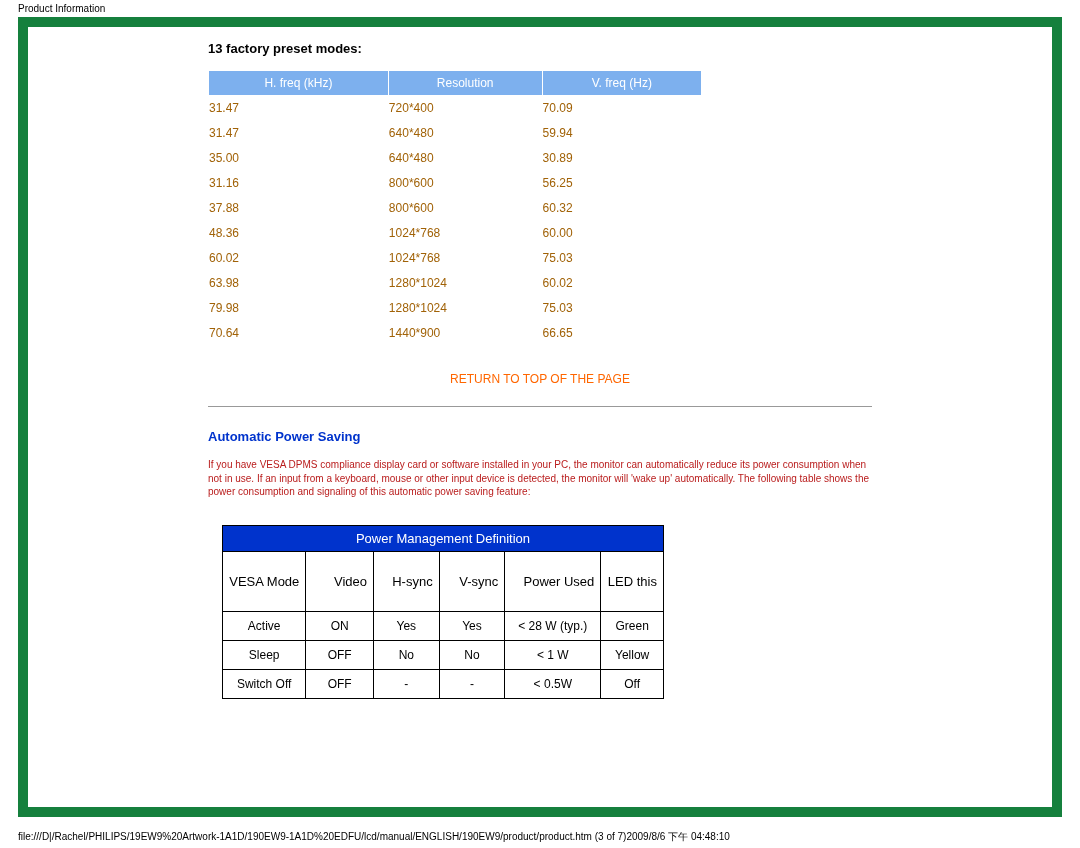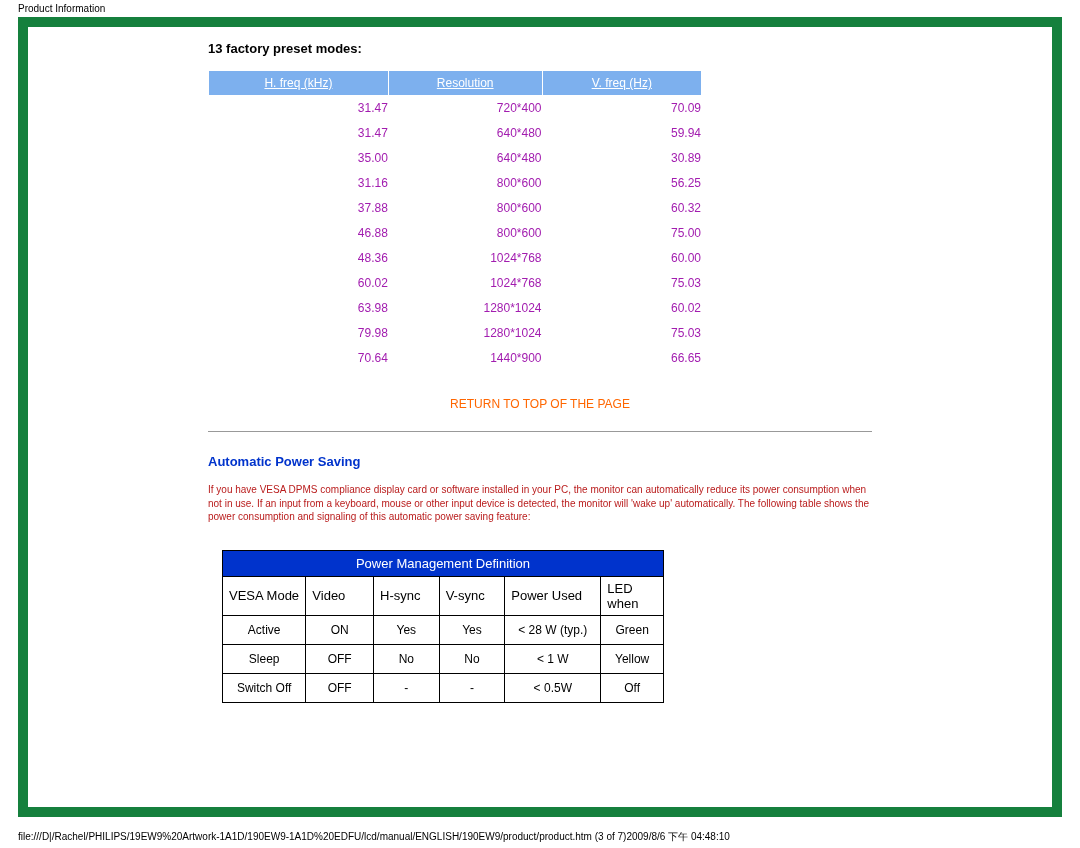--- a/index.html
+++ b/index.html
@@ -39,27 +39,26 @@
     font-size: 12px;
     margin-bottom: 26px;
   }
   .preset-table th {
     background: #7db0ee;
     color: #fff;
     font-weight: normal;
     text-align: center;
     padding: 5px 0;
     font-size: 12px;
-    text-decoration: underline;
   }
   .preset-table td {
-    text-align: right;
+    text-align: left;
     padding: 5px 0;
     font-size: 12px;
-    color: #a21caf;
+    color: #a16207;
   }
   .return-link {
     text-align: center;
     color: #ff6600;
     font-size: 12px;
     margin: 0 0 20px 0;
     display: block;
     text-decoration: none;
   }
   hr.sep {
@@ -88,23 +87,23 @@
   .pm-table .title-row td {
     background: #0033cc;
     color: #fff;
     text-align: center;
     padding: 5px 0;
     border: 1px solid #000;
     font-size: 13px;
   }
   .pm-table th {
     border: 1px solid #000;
-    padding: 4px 6px;
+    padding: 22px 6px;
     font-weight: normal;
-    text-align: left;
+    text-align: right;
     font-size: 13px;
   }
   .pm-table td {
     border: 1px solid #000;
     padding: 7px 6px;
     text-align: center;
     font-size: 12px;
   }
   .footer-path {
     position: absolute;
@@ -150,25 +149,20 @@
           </tr>
           <tr>
             <td>31.16</td>
             <td>800*600</td>
             <td>56.25</td>
           </tr>
           <tr>
             <td>37.88</td>
             <td>800*600</td>
             <td>60.32</td>
-          </tr>
-          <tr>
-            <td>46.88</td>
-            <td>800*600</td>
-            <td>75.00</td>
           </tr>
           <tr>
             <td>48.36</td>
             <td>1024*768</td>
             <td>60.00</td>
           </tr>
           <tr>
             <td>60.02</td>
             <td>1024*768</td>
             <td>75.03</td>
@@ -203,21 +197,21 @@
       <tbody>
           <tr class="title-row">
         <td colspan="6">Power Management Definition</td>
       </tr>
       <tr>
         <th style="width:100px">VESA Mode</th>
         <th style="width:78px">Video</th>
         <th style="width:78px">H-sync</th>
         <th style="width:78px">V-sync</th>
         <th style="width:118px">Power Used</th>
-        <th style="width:70px">LED when</th>
+        <th style="width:70px">LED this</th>
       </tr>
       </tbody>
         <tbody id="pm-tbody">
           <tr>
             <td>Active</td>
             <td>ON</td>
             <td>Yes</td>
             <td>Yes</td>
             <td>&lt; 28 W (typ.)</td>
             <td>Green</td>

